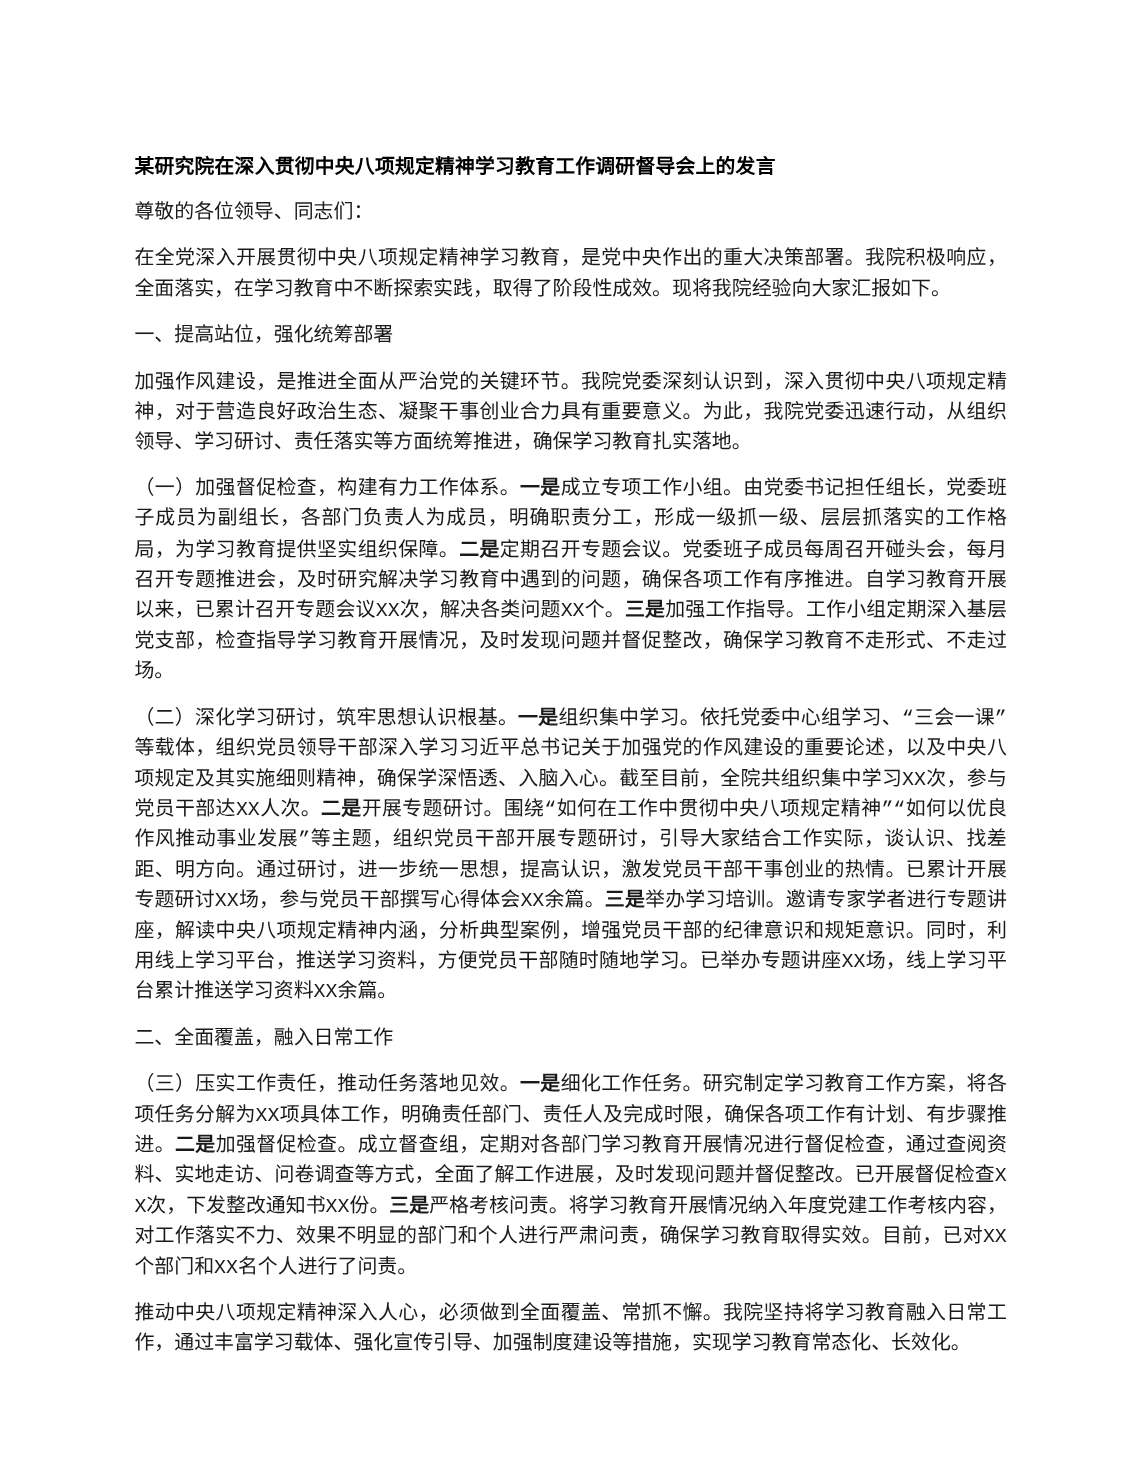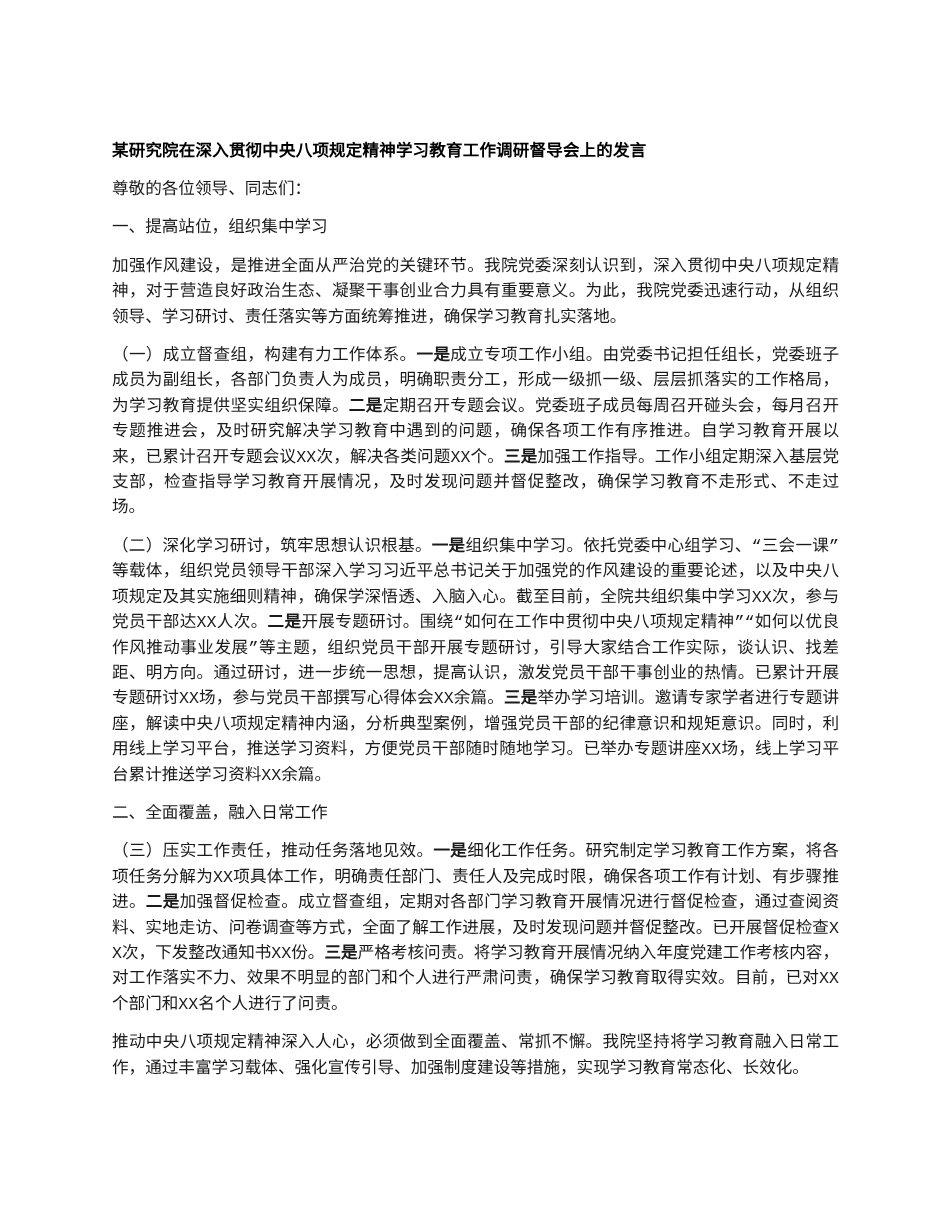--- a/index.html
+++ b/index.html
@@ -22,21 +22,21 @@
     top: 122px;
     width: 727px;
   }
   .doc-title {
     font-family: "Liberation Serif", "DejaVu Serif", serif;
     font-weight: bold;
     font-size: 16.5px;
     line-height: 26px;
     color: #000000;
     letter-spacing: 0.2px;
-    margin: 16px 0 13px 0;
+    margin: 4px 0 13px 0;
     text-align: left;
   }
   p.para {
     font-family: Liberation Mono, monospace;
     font-size: 16.6px;
     line-height: 25.4px;
     color: #1a1a1a;
     margin: 0 0 13px 0;
     text-align: justify;
     text-justify: inter-ideograph;
@@ -59,27 +59,28 @@
 </head>
 <body>
 
 <div class="page">
   <div class="doc-body">
 
     <h1 class="doc-title">某研究院在深入贯彻中央八项规定精神学习教育工作调研督导会上的发言</h1>
 
     <p class="para">尊敬的各位领导、同志们：</p>
 
+    <p class="para">在全党深入开展贯彻中央八项规定精神学习教育，是党中央作出的重大决策部署。我院积极响应，全面落实，在学习教育中不断探索实践，取得了阶段性成效。现将我院经验向大家汇报如下。</p>
 
-    <p class="para heading-line">一、提高站位，组织集中学习</p>
+    <p class="para heading-line">一、提高站位，强化统筹部署</p>
 
     <p class="para">加强作风建设，是推进全面从严治党的关键环节。我院党委深刻认识到，深入贯彻中央八项规定精神，对于营造良好政治生态、凝聚干事创业合力具有重要意义。为此，我院党委迅速行动，从组织领导、学习研讨、责任落实等方面统筹推进，确保学习教育扎实落地。</p>
 
     <p class="para sub-para">
-      <span>（一）成立督查组，构建有力工作体系。</span><b class="mark">一是</b><span>成立专项工作小组。由党委书记担任组长，党委班子成员为副组长，各部门负责人为成员，明确职责分工，形成一级抓一级、层层抓落实的工作格局，为学习教育提供坚实组织保障。</span><b class="mark">二是</b><span>定期召开专题会议。党委班子成员每周召开碰头会，每月召开专题推进会，及时研究解决学习教育中遇到的问题，确保各项工作有序推进。自学习教育开展以来，已累计召开专题会议XX次，解决各类问题XX个。</span><b class="mark">三是</b><span>加强工作指导。工作小组定期深入基层党支部，检查指导学习教育开展情况，及时发现问题并督促整改，确保学习教育不走形式、不走过场。</span>
+      <span>（一）加强督促检查，构建有力工作体系。</span><b class="mark">一是</b><span>成立专项工作小组。由党委书记担任组长，党委班子成员为副组长，各部门负责人为成员，明确职责分工，形成一级抓一级、层层抓落实的工作格局，为学习教育提供坚实组织保障。</span><b class="mark">二是</b><span>定期召开专题会议。党委班子成员每周召开碰头会，每月召开专题推进会，及时研究解决学习教育中遇到的问题，确保各项工作有序推进。自学习教育开展以来，已累计召开专题会议XX次，解决各类问题XX个。</span><b class="mark">三是</b><span>加强工作指导。工作小组定期深入基层党支部，检查指导学习教育开展情况，及时发现问题并督促整改，确保学习教育不走形式、不走过场。</span>
     </p>
 
     <p class="para sub-para">
       <span>（二）深化学习研讨，筑牢思想认识根基。</span><b class="mark">一是</b><span>组织集中学习。依托党委中心组学习、“三会一课”等载体，组织党员领导干部深入学习习近平总书记关于加强党的作风建设的重要论述，以及中央八项规定及其实施细则精神，确保学深悟透、入脑入心。截至目前，全院共组织集中学习XX次，参与党员干部达XX人次。</span><b class="mark">二是</b><span>开展专题研讨。围绕“如何在工作中贯彻中央八项规定精神”“如何以优良作风推动事业发展”等主题，组织党员干部开展专题研讨，引导大家结合工作实际，谈认识、找差距、明方向。通过研讨，进一步统一思想，提高认识，激发党员干部干事创业的热情。已累计开展专题研讨XX场，参与党员干部撰写心得体会XX余篇。</span><b class="mark">三是</b><span>举办学习培训。邀请专家学者进行专题讲座，解读中央八项规定精神内涵，分析典型案例，增强党员干部的纪律意识和规矩意识。同时，利用线上学习平台，推送学习资料，方便党员干部随时随地学习。已举办专题讲座XX场，线上学习平台累计推送学习资料XX余篇。</span>
     </p>
 
     <p class="para heading-line">二、全面覆盖，融入日常工作</p>
 
     <p class="para sub-para">
       <span>（三）压实工作责任，推动任务落地见效。</span><b class="mark">一是</b><span>细化工作任务。研究制定学习教育工作方案，将各项任务分解为XX项具体工作，明确责任部门、责任人及完成时限，确保各项工作有计划、有步骤推进。</span><b class="mark">二是</b><span>加强督促检查。成立督查组，定期对各部门学习教育开展情况进行督促检查，通过查阅资料、实地走访、问卷调查等方式，全面了解工作进展，及时发现问题并督促整改。已开展督促检查XX次，下发整改通知书XX份。</span><b class="mark">三是</b><span>严格考核问责。将学习教育开展情况纳入年度党建工作考核内容，对工作落实不力、效果不明显的部门和个人进行严肃问责，确保学习教育取得实效。目前，已对XX个部门和XX名个人进行了问责。</span>

